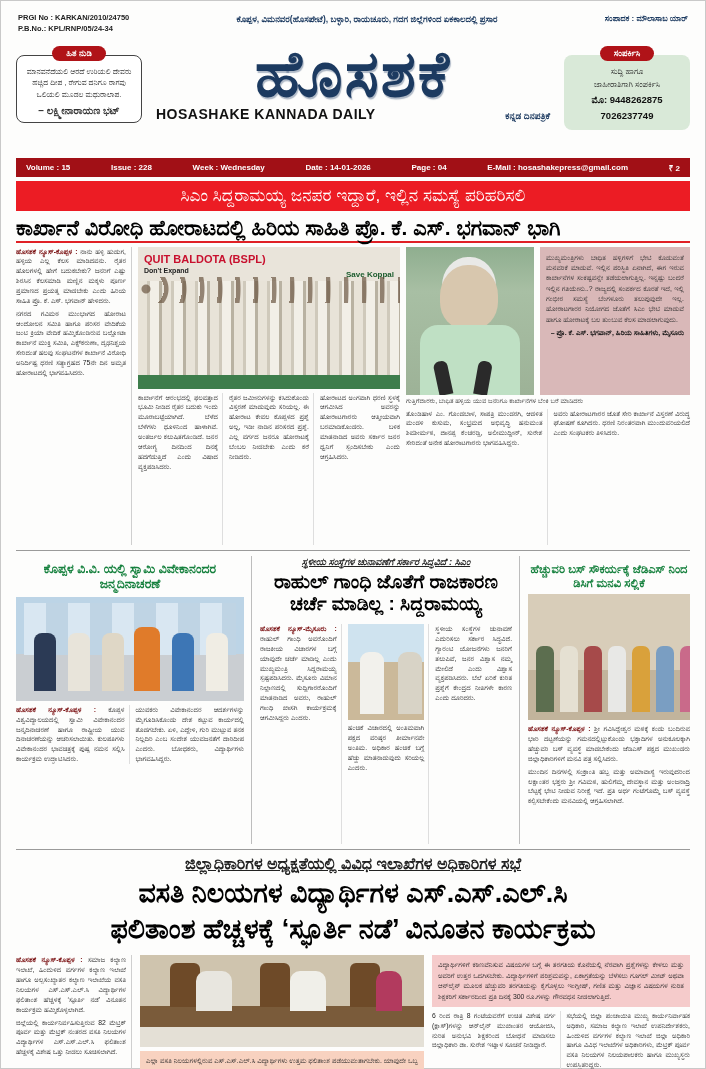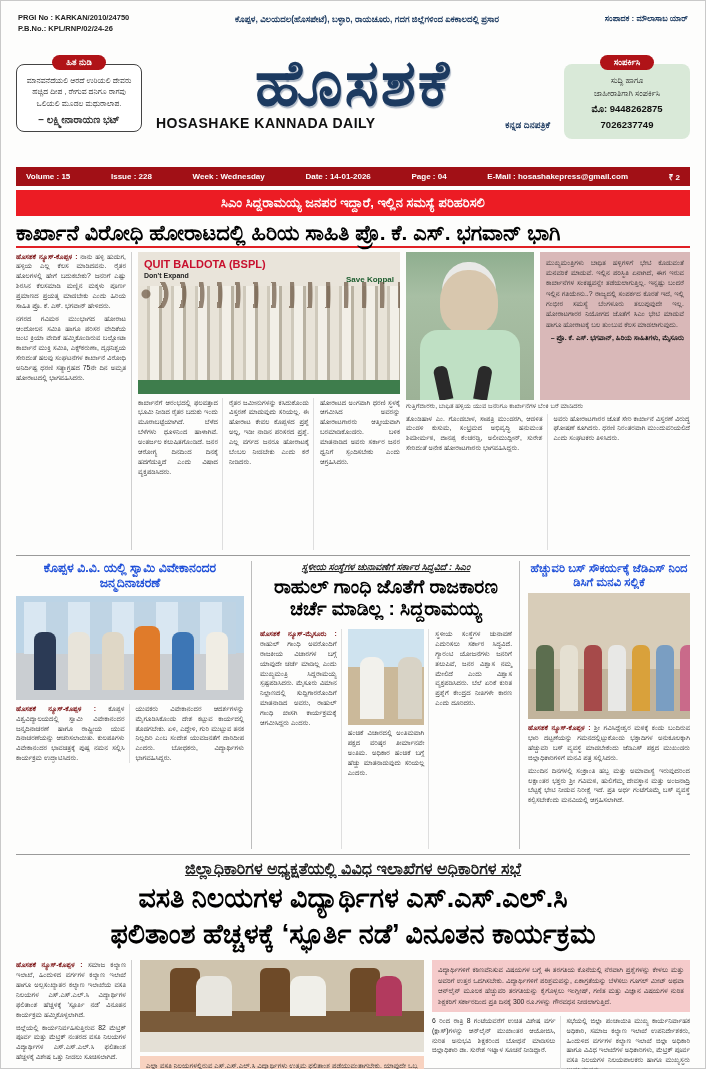--- a/index.html
+++ b/index.html
@@ -8,42 +8,42 @@
   .inner{padding:6px 16px 0 16px;}
 
   
   .topstrip{display:flex;justify-content:space-between;align-items:flex-start;font-size:7.5px;
             font-weight:bold;color:#222;padding:6px 2px 2px 2px;}
   .topstrip .left div{line-height:1.5;}
   .topstrip .mid{font-size:8.5px;font-weight:bold;color:#1c3a60;padding-top:2px;}
   .topstrip .right{font-size:8px;color:#1c3a60;padding-top:2px;text-align:right;}
 
   
-  .mastrow{display:flex;justify-content:flex-start;align-items:stretch;height:112px;margin-top:14px;}
+  .mastrow{display:flex;justify-content:flex-start;align-items:stretch;height:112px;margin-top:5px;}
   .sidebox{width:126px;position:relative;text-align:center;}
   .pill{display:inline-block;background:#b01318;color:#fff;font-weight:bold;font-size:8.5px;
         padding:2px 14px;border-radius:8px;position:relative;z-index:2;}
   .hita-body{border:1px solid #444;border-radius:8px;margin-top:-6px;padding:10px 4px 4px 4px;
              font-size:7.6px;line-height:1.55;color:#333;background:#fff;}
   .hita-author{font-weight:bold;font-size:10px;margin-top:2px;}
   .contact-body{background:#d9e9d8;border-radius:8px;margin-top:-6px;padding:10px 4px 6px 4px;
                 font-size:8px;line-height:1.7;color:#222;}
   .contact-body .num{font-weight:bold;font-size:9.5px;color:#111;}
   .mast-center{flex:1;text-align:center;padding:0 8px;}
   .mast-title{font-size:64px;font-weight:bold;color:#1c3a60;line-height:1.0;
               text-shadow:1px 2px 1px rgba(28,58,96,.35);letter-spacing:2px;}
   .mast-subrow{display:flex;justify-content:space-between;align-items:flex-end;margin-top:0px;padding:0 6px;}
   .mast-en{font-size:14px;font-weight:bold;color:#111;letter-spacing:.5px;}
   .mast-kn{font-size:9px;font-weight:bold;color:#1c3a60;}
 
   
   .infobar{display:flex;justify-content:space-between;align-items:center;background:#a11016;
            color:#fff;font-size:8px;font-weight:bold;padding:4px 10px;margin-top:4px;}
   
-  .banner{background:#ec1c24;color:#fff;text-align:center;font-size:13px;font-weight:bold;
+  .banner{background:#ec1c24;color:#fff;text-align:center;font-size:17px;font-weight:normal;
           padding:5px 4px;margin-top:4px;}
   .lead-headline{font-size:21px;font-weight:bold;color:#000;margin:5px 0 2px 0;line-height:1.1;}
   .redrule{border-top:2px solid #e02025;margin-bottom:4px;}
 
   
   .dateline{font-weight:bold;color:#7a1012;}
   .body-txt{font-size:6.8px;line-height:1.45;text-align:justify;color:#222;}
   .caption{font-size:6.6px;color:#333;margin-top:2px;text-align:justify;}
 
   
@@ -81,21 +81,21 @@
       text-align:justify;color:#2b2b2b;}
   .quotebox .attr{font-weight:bold;text-align:right;margin-top:3px;font-size:7px;color:#111;}
 
   .hr-rule{border-top:1px solid #9a9a9a;margin:5px 0;}
 
   
   .mid-grid{display:flex;gap:8px;height:288px;}
   .mid-left{width:228px;border-right:1px solid #bdbdbd;padding-right:7px;}
   .mid-center{width:252px;border-right:1px solid #bdbdbd;padding-right:7px;display:flex;flex-direction:column;}
   .mid-right{flex:1;}
-  .h-small{font-size:12.5px;font-weight:bold;text-align:center;line-height:1.25;color:#1d4ed8;margin:0 0 4px 0;}
+  .h-small{font-size:12.5px;font-weight:bold;text-align:center;line-height:1.25;color:#15803d;margin:6px 0 4px 0;}
   .kicker{font-size:9.5px;font-weight:bold;font-style:italic;text-align:center;text-decoration:underline;color:#222;}
   .h-big{font-size:19px;font-weight:bold;text-align:center;line-height:1.2;color:#000;margin:3px 0 4px 0;}
   .ph-swami{height:104px;background:linear-gradient(#bcd4e6 0 55%,#caced2 55% 100%);}
   .ph-swami .backdrop{position:absolute;top:6px;left:8px;right:8px;height:52px;background:
       repeating-linear-gradient(90deg,#d9e7f2 0 22px,#bfd4e4 22px 44px);}
   .ph-swami .fig{position:absolute;bottom:10px;width:22px;height:58px;border-radius:8px 8px 0 0;}
   .ph-swami .f1{left:18px;background:#2b3a55;}
   .ph-swami .f2{left:52px;background:#e8e4da;}
   .ph-swami .f3{left:86px;background:#dfd7c6;}
   .ph-swami .f4{left:118px;background:#e07b2a;width:26px;height:64px;}
@@ -134,23 +134,23 @@
 </style>
 </head>
 <body>
 
 <div class="page">
   <div class="inner">
 
     <div class="topstrip">
       <div class="left">
         <div>PRGI No : KARKAN/2010/24750</div>
-        <div>P.B.No.: KPL/RNP/02/24-26</div>
-      </div>
-      <div class="mid">ಕೊಪ್ಪಳ, ವಿಲಯದಲ(ಹೊಸಪೇಟೆ), ಬಳ್ಳಾರಿ, ರಾಯಚೂರು, ಗದಗ ಜಿಲ್ಲೆಗಳಿಂದ ಏಕಕಾಲದಲ್ಲಿ ಪ್ರಸಾರ</div>
+        <div>P.B.No.: KPL/RNP/05/24-34</div>
+      </div>
+      <div class="mid">ಕೊಪ್ಪಳ, ವಿಮನವರ(ಹೊಸಪೇಟೆ), ಬಳ್ಳಾರಿ, ರಾಯಚೂರು, ಗದಗ ಜಿಲ್ಲೆಗಳಿಂದ ಏಕಕಾಲದಲ್ಲಿ ಪ್ರಸಾರ</div>
       <div class="right">ಸಂಪಾದಕ : ಮೌಲಾಸಾಬ ಯಾರ್</div>
     </div>
 
     <div class="mastrow">
       <div class="sidebox">
         <span class="pill">ಹಿತ ನುಡಿ</span>
         <div class="hita-body">
           <span>ಮಾನವನೆದೆಯಲಿ ಆರದೆ ಉರಿಯಲಿ ದೇವರು ಹಚ್ಚಿದ ದೀಪ , ರೇಗುವ ದನಿಗೂ ರಾಗವು ಒಲಿಯಲಿ ಮೂಡಲ ಮಧುರಾಲಾಪ.</span>
           <div class="hita-author">– ಲಕ್ಷ್ಮೀನಾರಾಯಣ ಭಟ್</div>
         </div>

